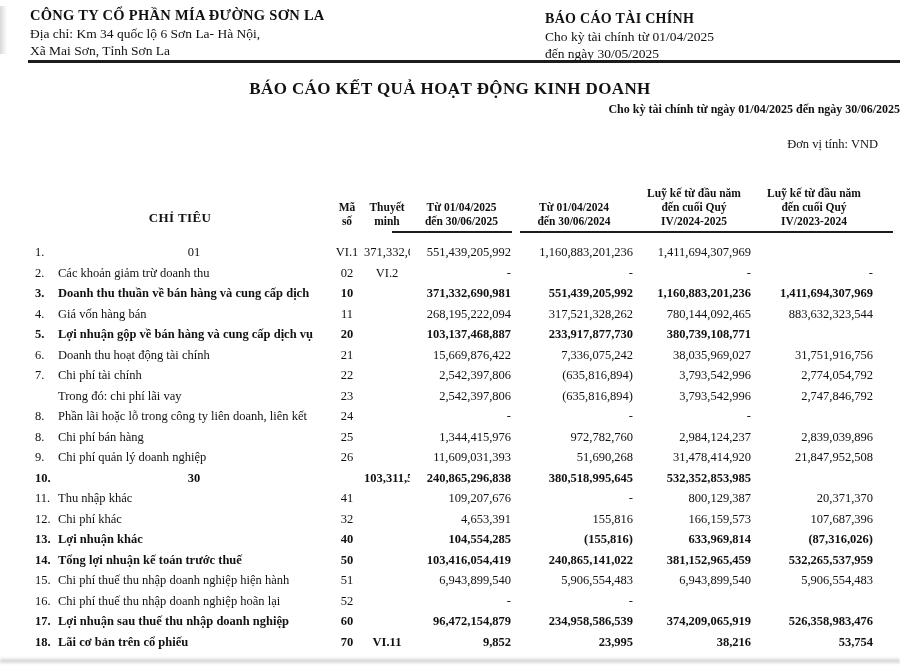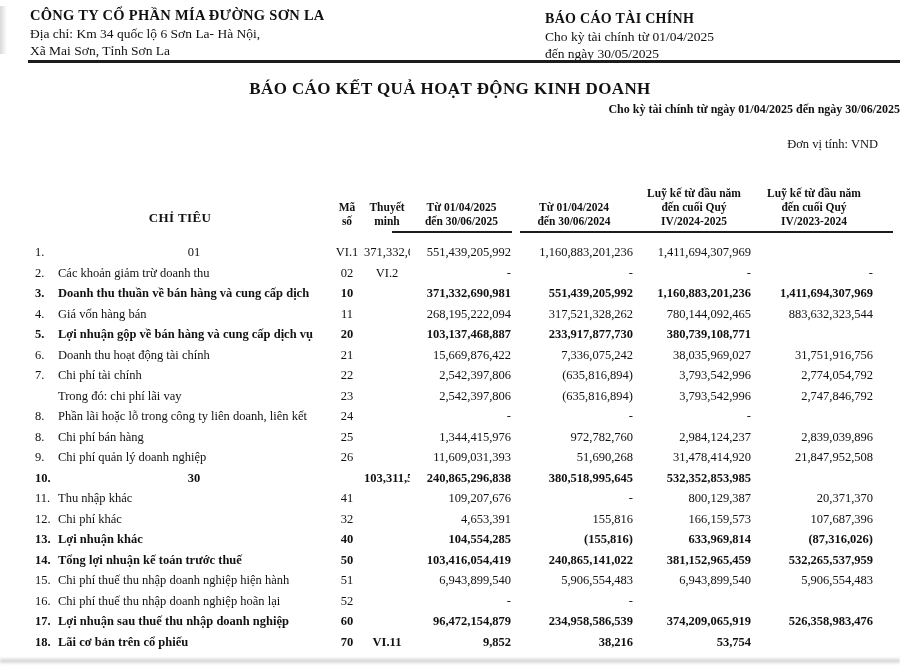--- a/index.html
+++ b/index.html
@@ -295,18 +295,19 @@
     <div class="c c-num">374,209,065,919</div>
     <div class="c c-num">526,358,983,476</div>
   </div>
 
   <div class="t-grid t-row bold">
     <div class="c c-no">18.</div>
     <div class="c c-label">Lãi cơ bản trên cổ phiếu</div>
     <div class="c c-ma">70</div>
     <div class="c c-tm">VI.11</div>
     <div class="c c-num">9,852</div>
+    <div class="c c-num">23,995</div>
     <div class="c c-num">38,216</div>
     <div class="c c-num">53,754</div>
   </div>
 </div>
 
 <div class="abs bottom-shadow"></div>
 
 </body></html>

